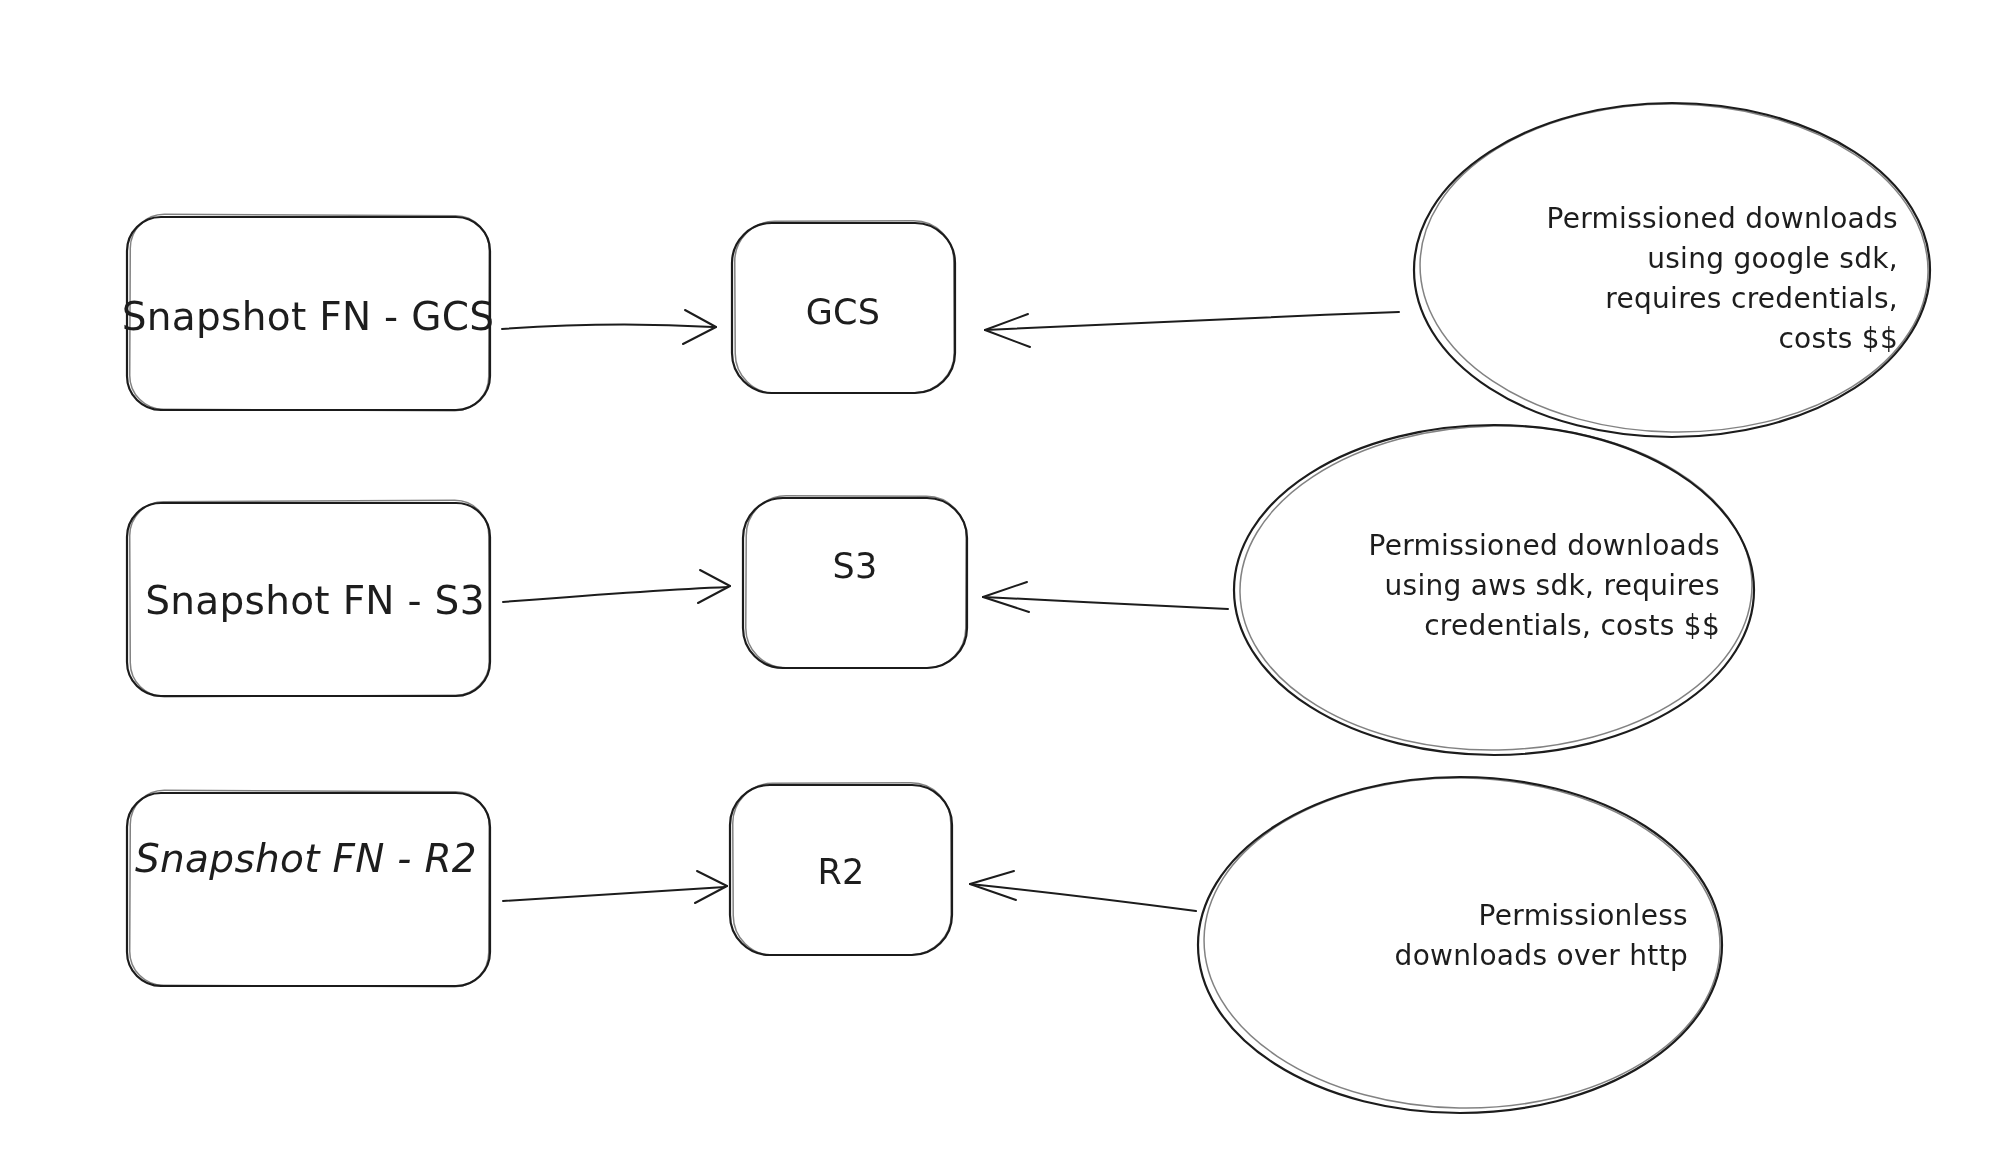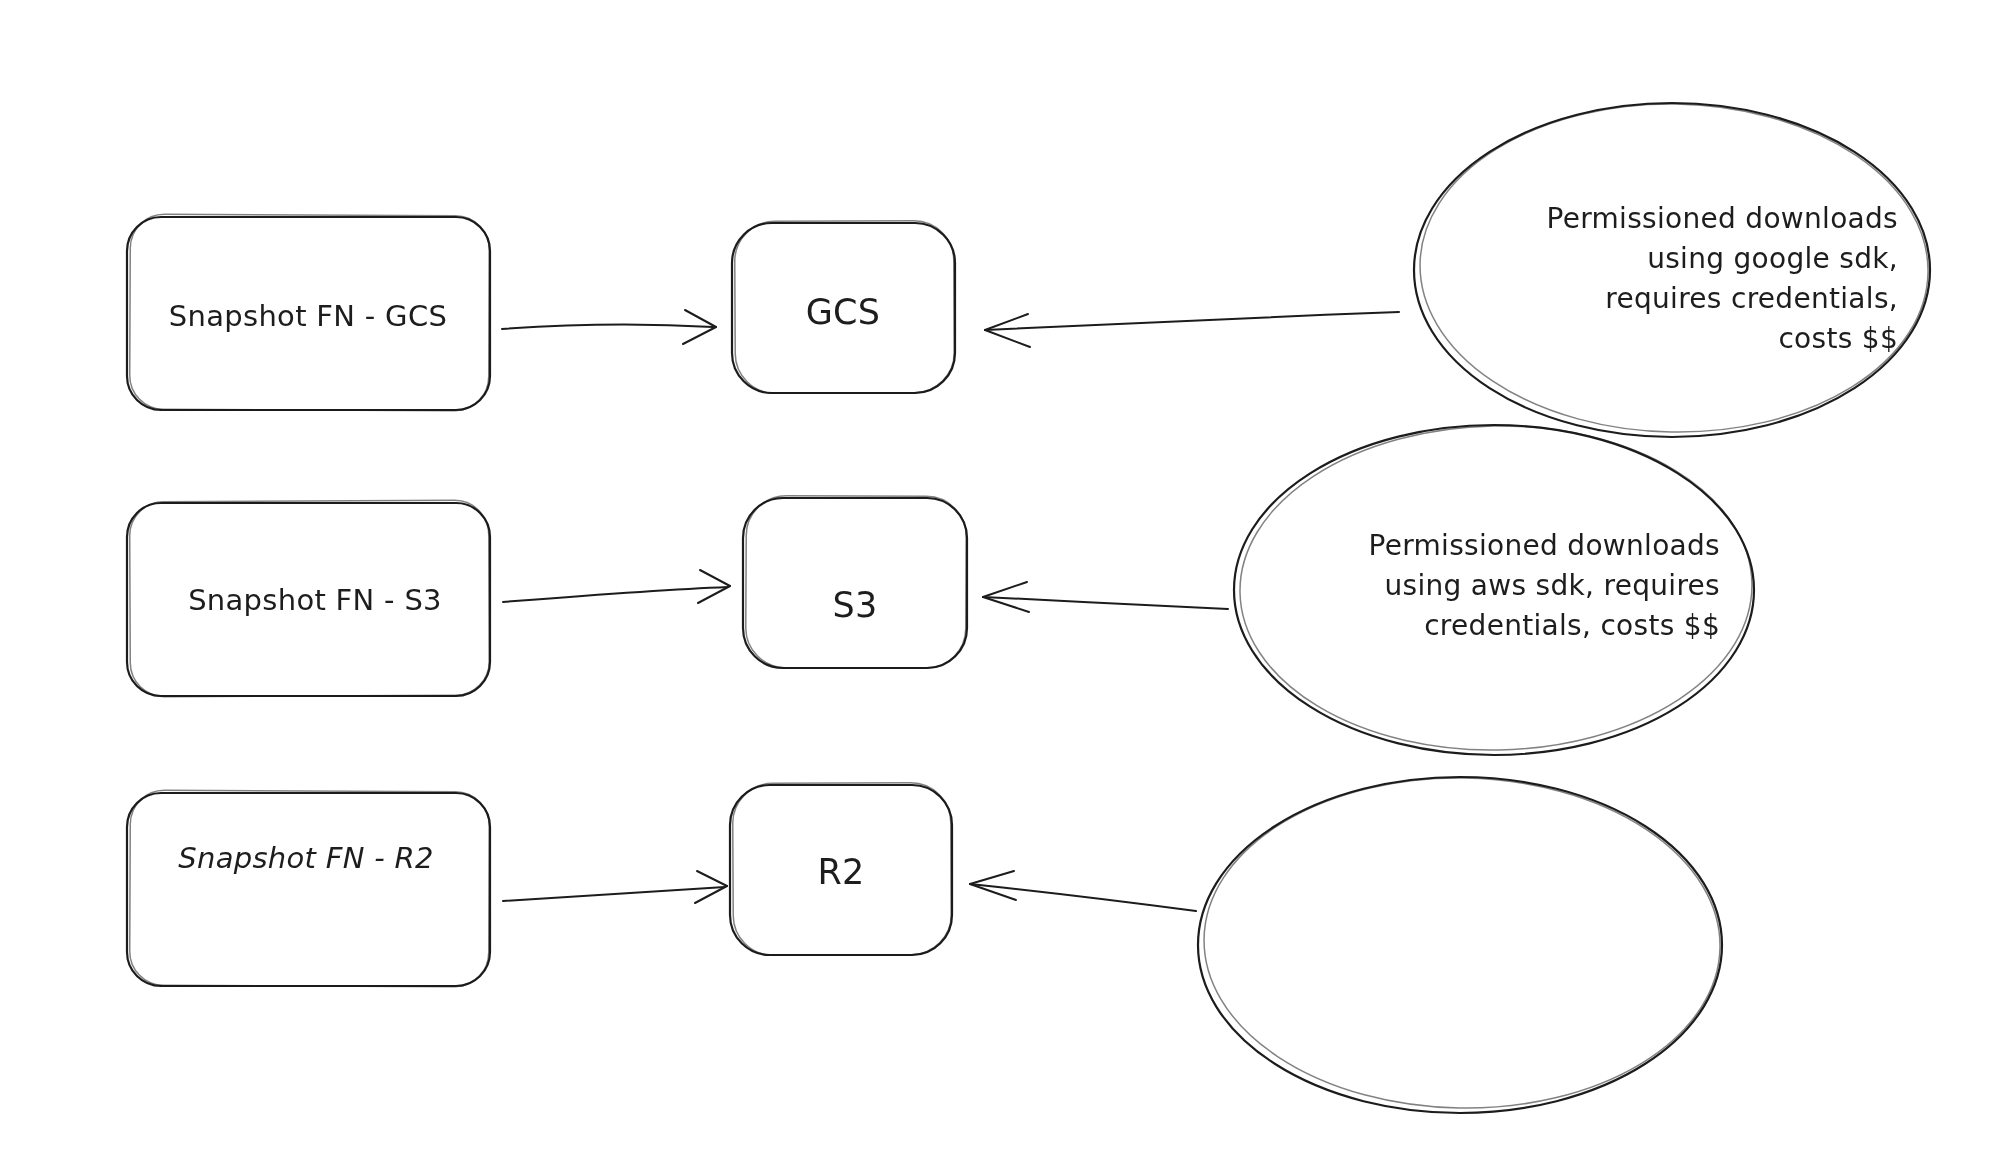--- a/index.html
+++ b/index.html
@@ -31,21 +31,21 @@
   .sk.arrow { stroke-width: 2; }
   .sk.echo { stroke-width: 1.5; opacity: 0.55; }
   .label {
     position: absolute;
     transform: translate(-50%, -50%);
     color: var(--text);
     text-align: right;
     white-space: pre-line;
     letter-spacing: 0.3px;
   }
-  .label.source-label { font-size: 29px; }
+  .label.source-label { font-size: 39px; }
   .label.target-label { font-size: 35px; }
   .label.note-label   { font-size: 28px; line-height: 40px; }
 </style>
 </head>
 <body>
 
 <div class="canvas">
 
   <svg class="shapes" viewBox="0 0 2000 1174" aria-hidden="true">
 
@@ -129,21 +129,23 @@
   </svg>
 
   <div class="label source-label" style="left:308px; top:316px;">Snapshot FN - GCS</div>
   <div class="label target-label" style="left:843px; top:312px;">GCS</div>
   <div class="label note-label" style="left:1668px; top:279px; width:460px;">Permissioned downloads
 using google sdk,
 requires credentials,
 costs $$</div>
 
   <div class="label source-label" style="left:315px; top:600px;">Snapshot FN - S3</div>
-  <div class="label target-label" style="left:855px; top:605px;">S3</div>
+  <div class="label target-label" style="left:855px; top:566px;">S3</div>
   <div class="label note-label" style="left:1490px; top:586px; width:460px;">Permissioned downloads
 using aws sdk, requires
 credentials, costs $$</div>
 
   <div class="label source-label" style="left:306px; top:858px;font-style:italic;">Snapshot FN - R2</div>
   <div class="label target-label" style="left:841px; top:872px;">R2</div>
+  <div class="label note-label" style="left:1458px; top:936px; width:460px;">Permissionless
+downloads over http</div>
 
 </div>
 
 </body></html>

